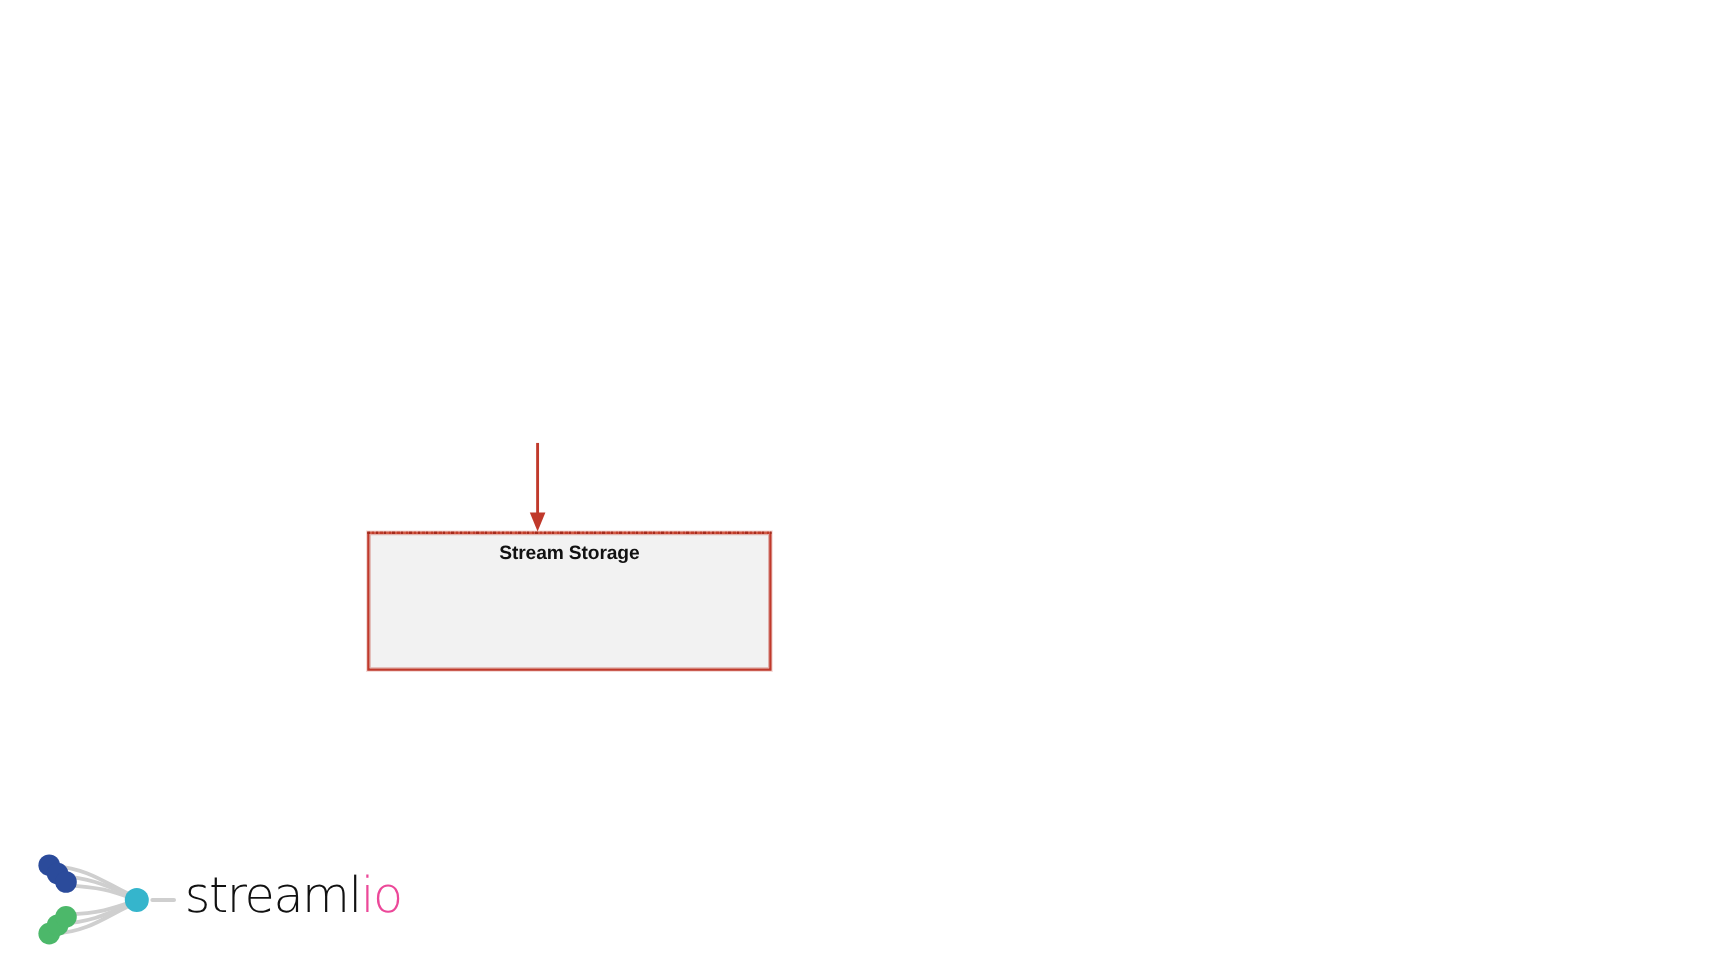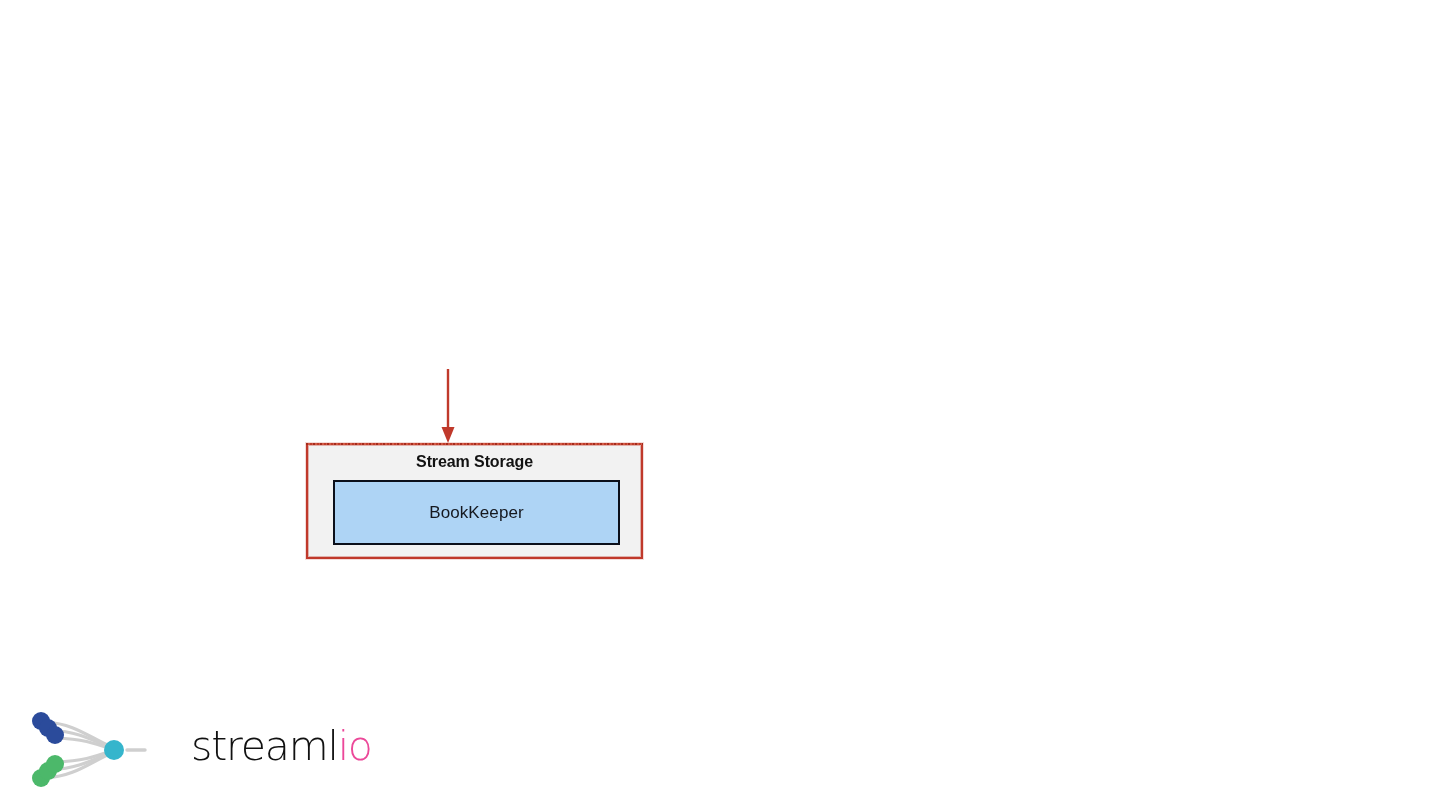--- a/index.html
+++ b/index.html
@@ -121,40 +121,37 @@
     position: absolute;
     left: 128px;
     top: 12px;
     font-size: 41px;
     font-weight: 300;
     letter-spacing: -1.2px;
     line-height: 52px;
     white-space: nowrap;
     font-family: "DejaVu Sans", "Liberation Sans", sans-serif;
   }
-  .wm-dark { color: #111111; margin-left: 37px; }
+  .wm-dark { color: #111111; }
   .wm-accent { color: #ec4899; }
 </style>
 </head>
 <body>
 
 <div id="canvas">
 
 
   <svg class="flow-arrow" viewBox="0 0 16 76">
     <line x1="8" y1="0" x2="8" y2="60" stroke="#c0392b" stroke-width="2.4"></line>
     <polygon points="8,74 1.5,58 14.5,58" fill="#c0392b"></polygon>
   </svg>
 
   <div class="layer-group storage">
     <div class="rough-edge"></div>
     <div class="layer-title">Stream Storage</div>
-    <div class="component-box">
-      <span class="component-label">BookKeeper</span>
-    </div>
   </div>
 
   <div class="brand-logo">
     <svg width="262" height="82" viewBox="0 0 262 82">
       <g fill="none" stroke="#cfcfcf" stroke-width="3.2" stroke-linecap="round">
         <path d="M20,14 C50,16 64,30 88,40"></path>
         <path d="M24,22 C54,24 66,32 88,41"></path>
         <path d="M30,30 C58,31 68,35 88,42"></path>
         <path d="M20,70 C50,68 64,54 88,44"></path>
         <path d="M24,62 C54,60 66,52 88,43"></path>

